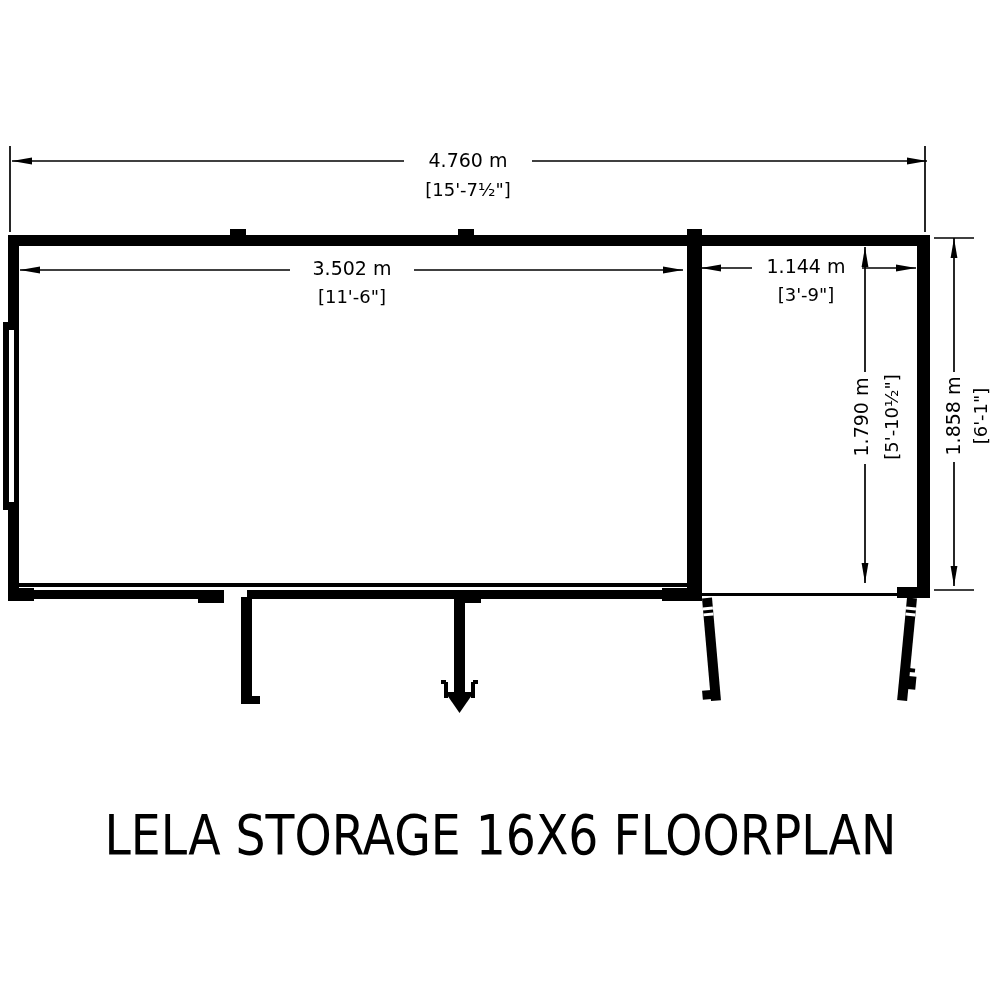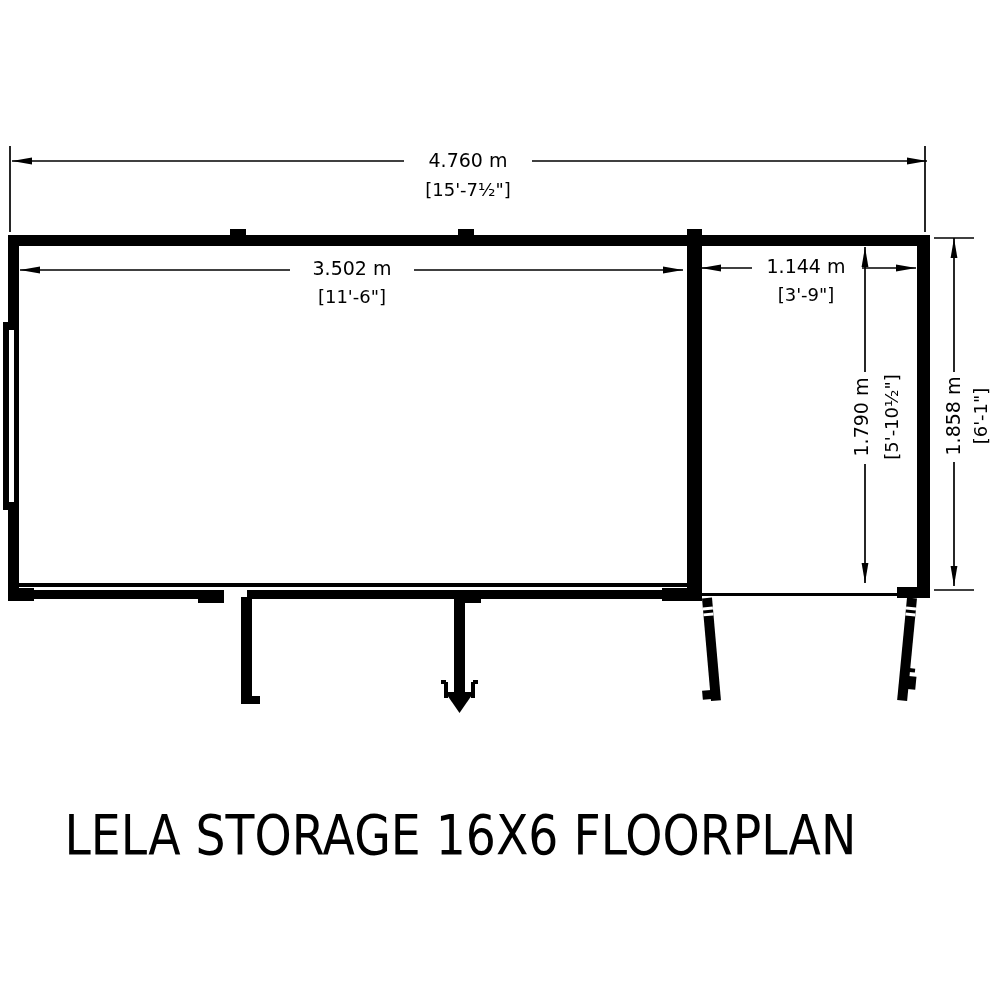--- a/index.html
+++ b/index.html
@@ -5,21 +5,21 @@
   html,body{margin:0;padding:0;background:#fff;}
   .stage{
     position:relative;width:1000px;height:1000px;background:#fff;
     font-family:"DejaVu Sans",sans-serif;overflow:hidden;border-radius:14px;
   }
   .plan-svg{position:absolute;left:0;top:0;}
   .dim-text{font-size:19px;fill:#000;}
   .dim-text-imp{font-size:18px;fill:#000;}
   .plan-title{
     position:absolute;left:0;top:803px;width:1000px;
-    color:#000;
+    text-align:center;color:#000;
   }
   .plan-title span{
     display:inline-block;font-size:55px;font-weight:400;
     transform:scaleX(0.86);transform-origin:center;
     white-space:nowrap;letter-spacing:0px;
   }
 </style>
 </head>
 <body>
 

